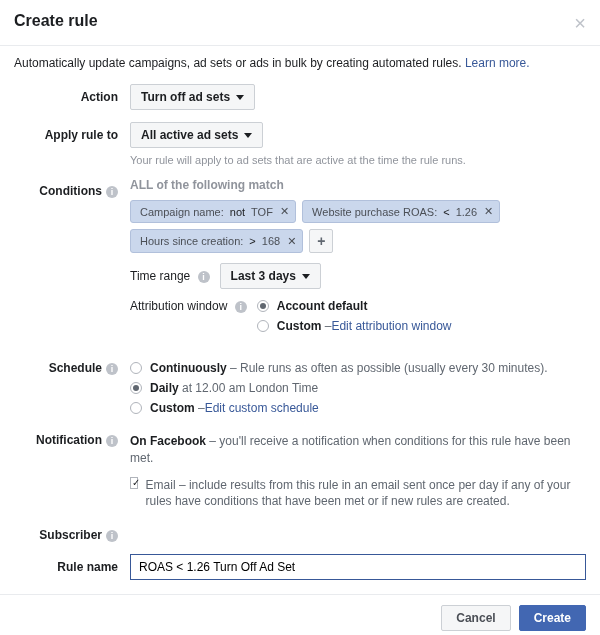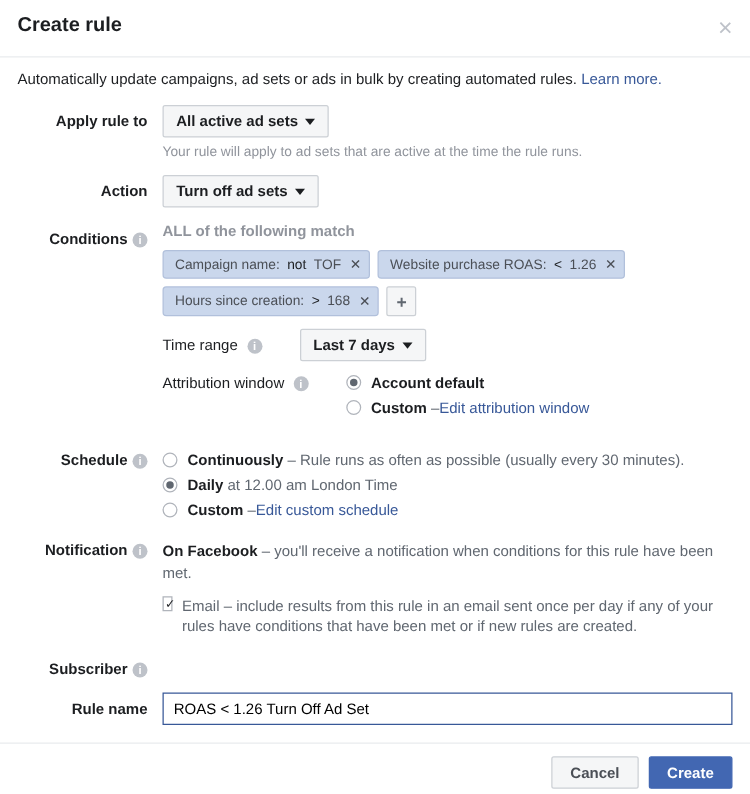--- a/index.html
+++ b/index.html
@@ -19,21 +19,21 @@
 .caret { border-left: 4px solid transparent; border-right: 4px solid transparent; border-top: 5px solid #1c1e21; margin-left: 6px; }
 .helper { color: #90949c; font-size: 11px; margin-top: 6px; }
 .info-icon { display: inline-flex; align-items: center; justify-content: center; width: 12px; height: 12px; border-radius: 50%; background: #bec2c9; color: #fff; font-size: 9px; font-weight: bold; margin-left: 4px; vertical-align: middle; }
 .cond-header { color: #90949c; font-size: 12px; font-weight: bold; margin-bottom: 8px; }
 .chips { display: flex; flex-wrap: wrap; gap: 6px; margin-bottom: 10px; }
 .chip { display: inline-flex; align-items: center; background: #cad7ec; border: 1px solid #b1c0db; border-radius: 3px; padding: 4px 6px; font-size: 11px; color: #4b4f56; }
 .chip .seg { padding: 0 3px; }
 .chip .bold { color: #1c1e21; }
 .chip .x { margin-left: 4px; color: #4b4f56; cursor: pointer; }
 .plus-btn { display: inline-flex; align-items: center; justify-content: center; width: 24px; height: 24px; background: #f5f6f7; border: 1px solid #ccd0d5; border-radius: 2px; color: #606770; cursor: pointer; font-size: 14px; font-weight: bold; }
-.subrow { display: flex; align-items: center; margin-bottom: 10px; gap: 20px; }
+.subrow { display: flex; align-items: center; margin-bottom: 10px; }
 .sublabel { font-size: 12px; color: #1c1e21; margin-right: 10px; }
 .radio-row { display: flex; align-items: center; margin-bottom: 6px; font-size: 12px; }
 .radio { width: 12px; height: 12px; border: 1px solid #b0b4bb; border-radius: 50%; margin-right: 8px; position: relative; background: #fff; }
 .radio.checked::after { content: ""; position: absolute; width: 6px; height: 6px; background: #606770; border-radius: 50%; top: 2px; left: 2px; }
 .checkbox { width: 12px; height: 12px; border: 1px solid #b0b4bb; margin-right: 8px; position: relative; background: #fff; display: inline-flex; align-items: center; justify-content: center; }
 .checkbox.checked::after { content: "✓"; font-size: 10px; color: #1c1e21; position: absolute; top: -1px; left: 1px; }
 .sched-desc { color: #606770; font-size: 12px; }
 .strong { font-weight: bold; color: #1c1e21; }
 .text-input { width: 100%; border: 1px solid #385898; padding: 5px 8px; font-size: 12px; font-family: inherit; outline: none; }
 .footer { border-top: 1px solid #e9ebee; padding: 10px 14px; display: flex; justify-content: flex-end; gap: 8px; }
@@ -54,37 +54,37 @@
     <div class="close">×</div>
   </div>
 
   <div class="intro">
     <span>Automatically update campaigns, ad sets or ads in bulk by creating automated rules. </span><span class="link">Learn more.</span>
   </div>
 
   <div class="form">
 
     <div class="row">
+      <div class="label-col">Action</div>
+      <div class="val-col">
+        <div class="dropdown-btn">
+          <span>Turn off ad sets</span>
+          <span class="caret"></span>
+        </div>
+      </div>
+    </div>
+
+    <div class="row">
       <div class="label-col">Apply rule to</div>
       <div class="val-col">
         <div class="dropdown-btn">
           <span>All active ad sets</span>
           <span class="caret"></span>
         </div>
         <div class="helper">Your rule will apply to ad sets that are active at the time the rule runs.</div>
-      </div>
-    </div>
-
-    <div class="row">
-      <div class="label-col">Action</div>
-      <div class="val-col">
-        <div class="dropdown-btn">
-          <span>Turn off ad sets</span>
-          <span class="caret"></span>
-        </div>
       </div>
     </div>
 
     <div class="row">
       <div class="label-col">
         <span>Conditions</span><span class="info-icon">i</span>
       </div>
       <div class="val-col">
         <div class="cond-header">ALL of the following match</div>
         <div class="chips">
@@ -105,21 +105,21 @@
             <span class="seg bold">&gt;</span>
             <span class="seg">168</span>
             <span class="x">✕</span>
           </div>
           <div class="plus-btn">+</div>
         </div>
 
         <div class="subrow">
           <span class="sublabel"><span>Time range</span> <span class="info-icon">i</span></span>
           <div class="dropdown-btn">
-            <span>Last 7 days</span>
+            <span>Last 3 days</span>
             <span class="caret"></span>
           </div>
         </div>
 
         <div class="subrow" style="align-items:flex-start;">
           <span class="sublabel" style="padding-top:0;"><span>Attribution window</span> <span class="info-icon">i</span></span>
           <div>
             <div class="radio-row">
               <div class="radio checked"></div>
               <span class="strong">Account default</span>

